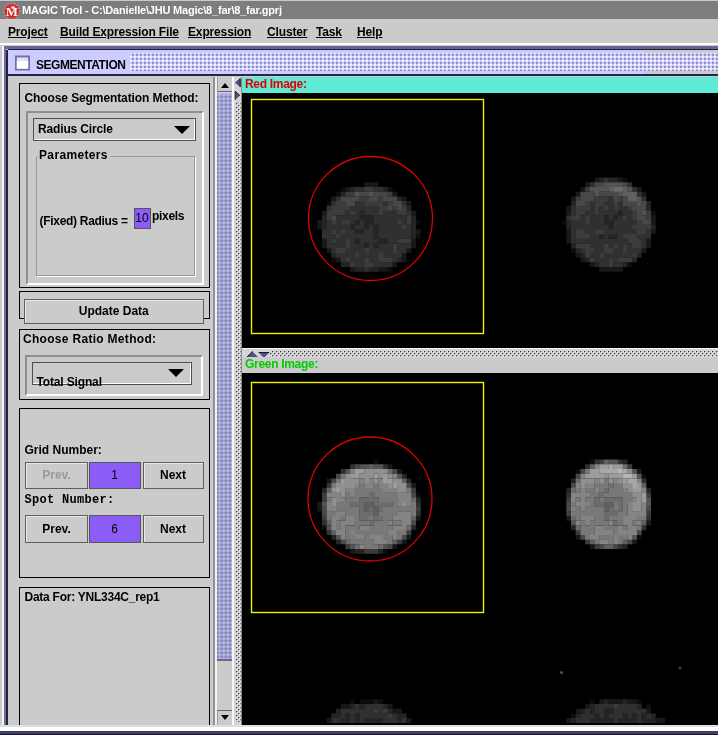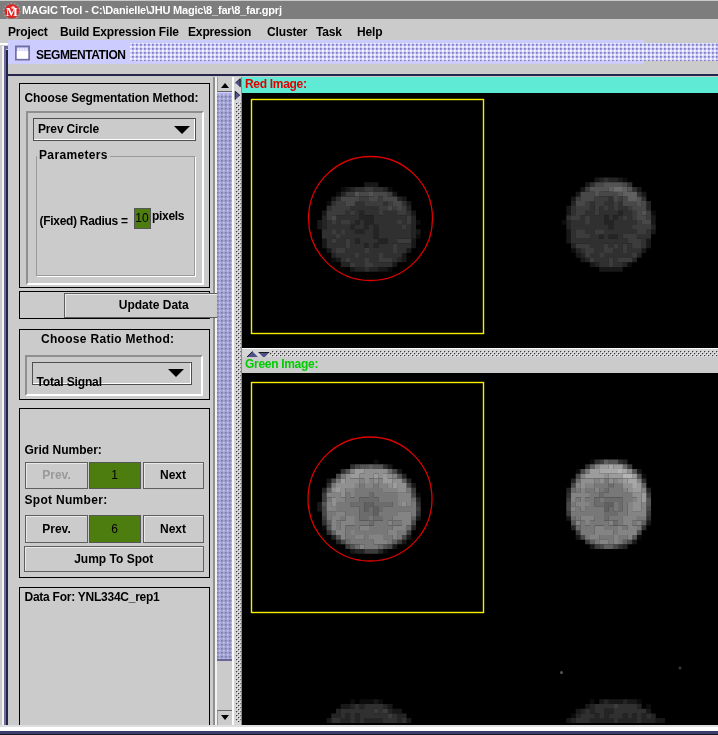--- a/index.html
+++ b/index.html
@@ -1,25 +1,25 @@
 <!DOCTYPE html>
 <html><head>
 <meta charset="utf-8">
 <style>
   html,body{margin:0;padding:0;}
   body{width:718px;height:735px;position:relative;overflow:hidden;
        font-family:"Liberation Sans",sans-serif;background:#cbcbcb;}
   .abs{position:absolute;}
-  .m{letter-spacing:-0.15px !important;}
+  .m{letter-spacing:-0.15px !important;text-decoration:underline;}
   .lbl{position:absolute;font-weight:bold;font-size:12px;letter-spacing:-0.3px;line-height:15px;color:#000;white-space:nowrap;}
   .btn{position:absolute;background:#cbcbcb;border:1px solid #5f5f5f;
        box-shadow:inset 1px 1px 0 #e9e9e9;
        display:flex;align-items:center;justify-content:center;
        font-weight:bold;font-size:12px;color:#000;}
-  .tf{position:absolute;background:#4d7c0f;border:1px solid #565656;
+  .tf{position:absolute;background:#8b5cf6;border:1px solid #565656;
       display:flex;align-items:center;justify-content:center;
       font-size:12px;color:#000;}
   .blackbox{position:absolute;border:1.5px solid #000;text-align:center;}
   .sunken{position:absolute;border-top:2px solid #8f8f8f;border-left:2px solid #8f8f8f;
           border-bottom:2px solid #ffffff;border-right:2px solid #ffffff;}
   .combo{position:absolute;background:#cbcbcb;border:1px solid #4f4f4f;
          box-shadow:inset -1px -1px 0 #ffffff;
          font-weight:bold;font-size:12px;letter-spacing:-0.15px;color:#000;}
   .tri-down{position:absolute;width:0;height:0;border-left:8px solid transparent;
             border-right:8px solid transparent;border-top:8px solid #000;}
@@ -47,21 +47,21 @@
   <div class="lbl m" style="left:357px;top:6px;">Help</div>
 </div>
 
 <div class="abs" style="left:5px;top:46px;width:713px;height:2.5px;background:#666699;"></div>
 <div class="abs" style="left:8px;top:48.5px;width:710px;height:1.5px;background:#1c1c38;"></div>
 
 <div class="abs" style="left:2px;top:46px;width:2px;height:687px;background:#f4f4f4;"></div>
 <div class="abs" style="left:4px;top:46px;width:2px;height:687px;background:#6e6e9e;"></div>
 <div class="abs" style="left:6px;top:50px;width:2px;height:683px;background:#222244;"></div>
 
-<div class="abs" id="ftitle" style="left:8px;top:40px;width:636px;height:24px;background:#ccccff;">
+<div class="abs" id="ftitle" style="left:8px;top:50px;width:636px;height:24px;background:#ccccff;">
   <svg class="abs" style="left:0;top:0;" width="710" height="24" viewBox="0 0 710 24">
     <defs>
       <pattern id="bumps" width="4" height="4" patternUnits="userSpaceOnUse">
         <rect width="4" height="4" fill="#ccccff"></rect>
         <rect x="0" y="0" width="1.7" height="1.7" fill="#7d7db4"></rect>
         <rect x="2" y="2" width="1.7" height="1.7" fill="#ffffff"></rect>
       </pattern>
     </defs>
     <rect x="122" y="3" width="588" height="18" fill="url(#bumps)"></rect>
 
@@ -83,55 +83,54 @@
 
 <div id="leftpanel">
 
   <div class="abs" style="left:213px;top:77px;width:2px;height:648px;background:#8f8f8f;"></div>
   <div class="abs" style="left:215px;top:77px;width:2px;height:648px;background:#f2f2f2;"></div>
 
   <div class="blackbox" style="left:19px;top:83px;width:189px;height:203px;">
     <div class="lbl" style="left:4.5px;top:6.5px;letter-spacing:-0.1px;">Choose Segmentation Method:</div>
     <div class="sunken" style="left:6px;top:27px;width:174px;height:170px;">
       <div class="combo" style="left:5px;top:5px;width:161px;height:21px;">
-        <span style="position:absolute;left:4px;top:3px;letter-spacing:-0.15px;">Prev Circle</span>
+        <span style="position:absolute;left:4px;top:3px;letter-spacing:-0.15px;">Radius Circle</span>
         <div class="tri-down" style="left:140px;top:6.5px;"></div>
       </div>
       <div class="abs" style="left:8px;top:43px;width:157px;height:118px;border:1px solid #9a9a9a;box-shadow:1px 1px 0 #ffffff;"></div>
       <div class="lbl" style="left:9px;top:34.5px;background:#cbcbcb;padding:0 2px;letter-spacing:0.35px;">Parameters</div>
       <div class="lbl" style="left:11.5px;top:101px;">(Fixed) Radius =</div>
       <div class="tf" style="left:105.5px;top:95px;width:15px;height:18.5px;">10</div>
       <div class="lbl" style="left:124px;top:95.5px;">pixels</div>
     </div>
   </div>
 
   <div class="blackbox" style="left:19px;top:291px;width:189px;height:26px;">
-    <div class="btn" style="left:3.5px;top:1px;width:178.5px;height:22.5px;margin-left:40px;">Update Data</div>
+    <div class="btn" style="left:3.5px;top:7px;width:178.5px;height:22.5px;">Update Data</div>
   </div>
 
   <div class="blackbox" style="left:19px;top:329px;width:189px;height:69px;">
-    <div class="lbl" style="left:21px;top:2px;letter-spacing:0.3px;">Choose Ratio Method:</div>
+    <div class="lbl" style="left:3px;top:2px;letter-spacing:0.3px;">Choose Ratio Method:</div>
     <div class="sunken" style="left:5px;top:25px;width:174px;height:37px;">
       <div class="combo" style="left:4.5px;top:4.5px;width:158px;height:21px;">
         <span style="position:absolute;left:4px;top:12px;letter-spacing:-0.15px;">Total Signal</span>
         <div class="tri-down" style="left:135px;top:6.5px;"></div>
       </div>
     </div>
   </div>
 
   <div class="blackbox" style="left:19px;top:408px;width:189px;height:168px;">
     <div class="lbl" style="left:4.5px;top:33.5px;letter-spacing:0px;">Grid Number:</div>
     <div class="btn" style="left:5px;top:52.5px;width:61px;height:25.5px;color:#999;">Prev.</div>
     <div class="tf" style="left:68.5px;top:52.5px;width:50px;height:25.5px;">1</div>
     <div class="btn" style="left:122.5px;top:52.5px;width:59px;height:25.5px;">Next</div>
-    <div class="lbl" style="left:4.5px;top:84px;letter-spacing:0.3px;">Spot Number:</div>
+    <div class="lbl" style="left:4.5px;top:84px;letter-spacing:0.3px;font-family:Liberation Mono, monospace;">Spot Number:</div>
     <div class="btn" style="left:5px;top:106px;width:61px;height:25.5px;">Prev.</div>
     <div class="tf" style="left:68.5px;top:106px;width:50px;height:25.5px;">6</div>
     <div class="btn" style="left:122.5px;top:106px;width:59px;height:25.5px;">Next</div>
-    <div class="btn" style="left:3.5px;top:137px;width:178.5px;height:24px;">Jump To Spot</div>
   </div>
 
   <div class="blackbox" style="left:19px;top:587px;width:189px;height:150px;">
     <div class="lbl" style="left:4.5px;top:1.5px;letter-spacing:-0.25px;">Data For: YNL334C_rep1</div>
   </div>
 </div>
 
 <div id="scrollbar">
   <div class="abs" style="left:217px;top:77px;width:15px;height:14.5px;background:#cbcbcb;border-left:1px solid #9a9a9a;border-bottom:1px solid #666;box-sizing:border-box;"></div>
   <div class="abs" style="left:221px;top:83px;width:0;height:0;border-left:4px solid transparent;border-right:4px solid transparent;border-bottom:5px solid #000;"></div>

